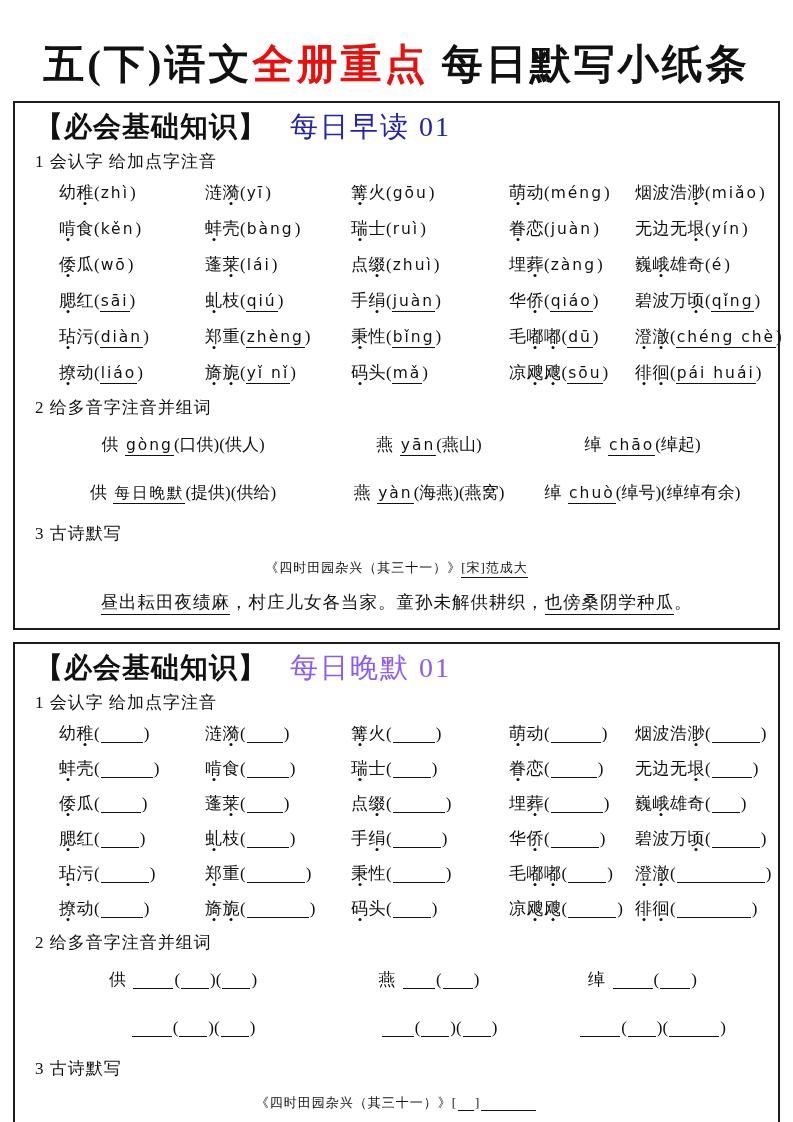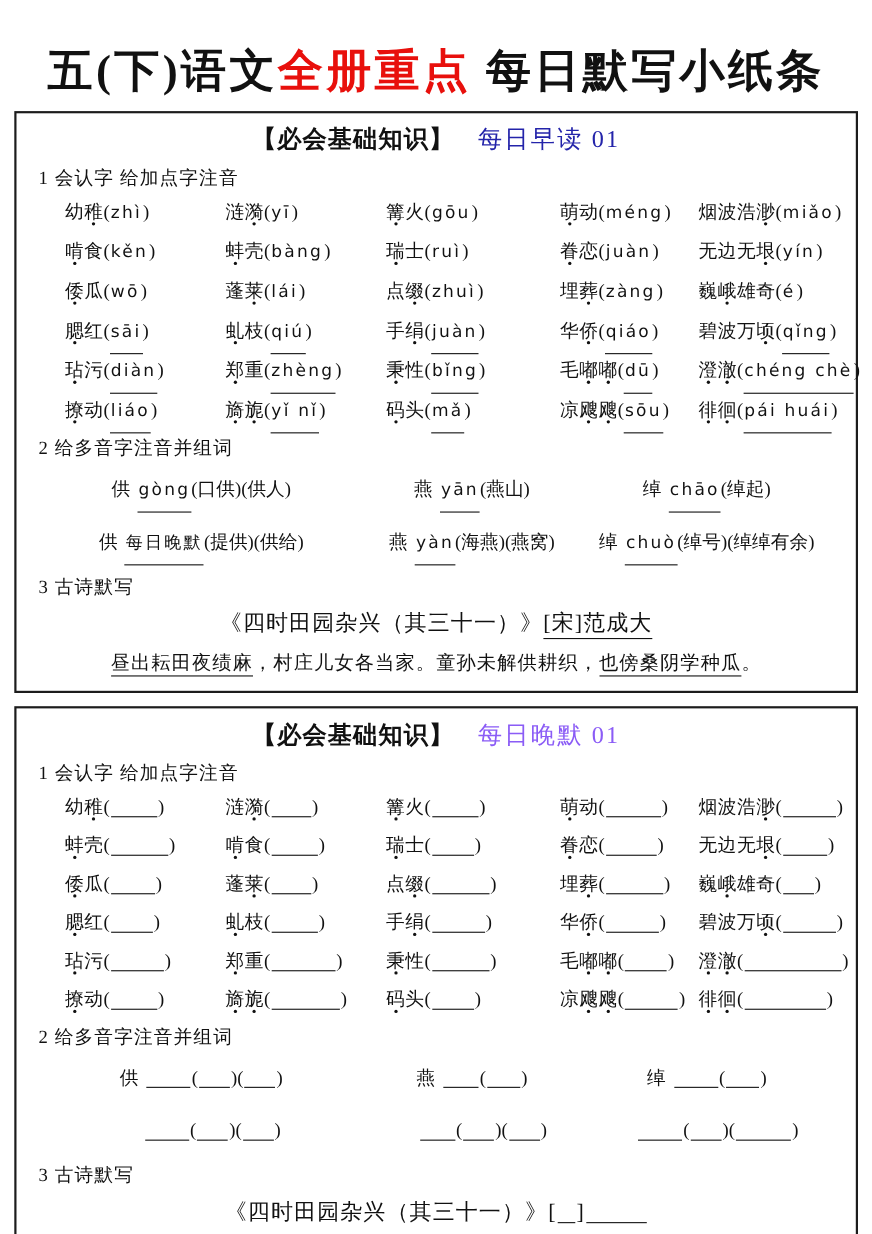--- a/index.html
+++ b/index.html
@@ -3,41 +3,41 @@
 <meta charset="utf-8">
 <style>
   * { margin:0; padding:0; box-sizing:border-box; }
   html,body { width:793px; height:1122px; background:#ffffff; overflow:hidden;
     font-family:"Liberation Serif","DejaVu Serif",serif; color:#111; }
   .page { width:793px; height:1112px; position:relative; }
   .title { text-align:center; font-size:41px; font-weight:bold; letter-spacing:3px;
     padding-top:40px; line-height:1.2; white-space:nowrap; }
   .title .red { color:#e8100c; }
   .box { border:2px solid #1c1c1c; margin:12px 13px 0 13px; padding:6px 20px 8px 20px; }
-  .box-header { text-align:center; font-size:22px; line-height:36px; }
+  .box-header { font-size:28px; line-height:36px; }
   .hdr { font-weight:bold; letter-spacing:1px; }
   .sub { margin-left:16px; letter-spacing:2px; }
   .sec { font-size:17px; line-height:27px; margin-top:3px; letter-spacing:1px; }
   .word-grid { display:grid; grid-template-columns:146px 146px 158px 126px auto;
     font-size:17px; line-height:35px; padding-left:24px; }
   .multi-grid { display:grid; grid-template-columns:296px 196px auto;
     font-size:17px; line-height:48px; padding-left:0;text-align:center; }
   .entry { white-space:nowrap; }
   .hanzi { letter-spacing:0.5px; }
   .dc { position:relative; }
   .dc::after { content:""; position:absolute; left:50%; transform:translateX(-50%);
     bottom:-3px; width:3px; height:3px; border-radius:50%; background:#111; }
   .py { font-family:"DejaVu Sans","Liberation Sans",sans-serif; font-size:15.5px;
     letter-spacing:2px; padding:0 1px; }
-  .u { border-bottom:1.5px solid #111; padding-bottom:11px;margin-top:20px; }
+  .u { border-bottom:1.5px solid #111; padding-bottom:1px;margin-top:20px; }
   .mch { margin-right:6px; }
   .indent { display:inline-block; width:20px; }
   .blank { display:inline-block; height:12px; border-bottom:1.6px solid #111;
     vertical-align:-4px; margin:0 1px; }
-  .poem-title { text-align:center; font-size:20px; line-height:33px; margin-top:4px; letter-spacing:1px; }
+  .poem-title { text-align:center; font-size:13px; line-height:33px; margin-top:4px; letter-spacing:1px; }
   .poem-line { text-align:center; font-size:17.5px; line-height:36px; letter-spacing:1px; }
   .useg { border-bottom:1.5px solid #111; padding-bottom:2px; }
 </style>
 </head>
 <body>
 
 <div class="page">
 
   <h1 class="title"><span>五(下)语文</span><span class="red">全册重点</span><span> 每日默写小纸条</span></h1>
 

